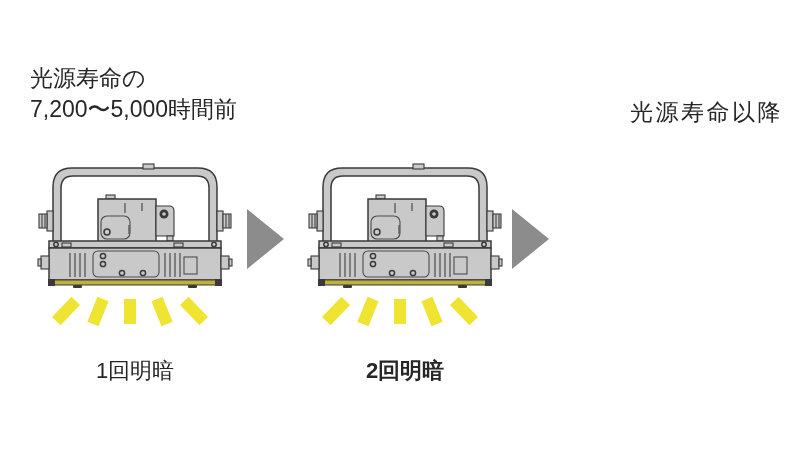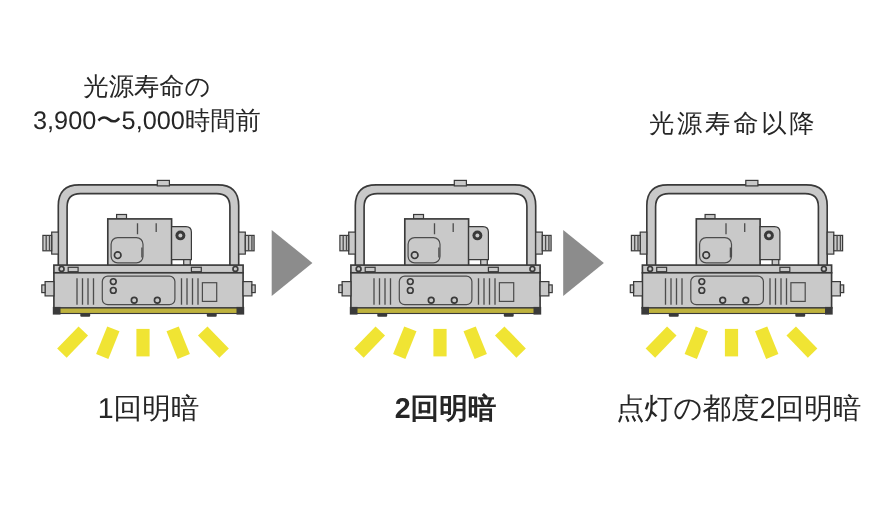--- a/index.html
+++ b/index.html
@@ -37,21 +37,21 @@
   }
   .r1{left:35px;top:142px;height:28px;transform:rotate(44deg);}
   .r2{left:67px;top:143px;height:27px;transform:rotate(22deg);}
   .r3{left:99px;}
   .r4{left:131px;top:143px;height:27px;transform:rotate(-22deg);}
   .r5{left:163px;top:142px;height:28px;transform:rotate(-44deg);}
   .caption{
     position:absolute;
     top:202px;left:0;right:0;
     text-align:center;
-    font-size:26px;line-height:28px;
+    font-size:22px;line-height:28px;
     white-space:nowrap;
     color:var(--text,#262626);
   }
   .arrow{
     position:absolute;
     top:209px;
     width:0;height:0;
     border-top:30px solid transparent;
     border-bottom:30px solid transparent;
     border-left:37px solid var(--arrow_gray,#8c8c8c);
@@ -138,25 +138,25 @@
       <rect class="dk" x="23" y="124" width="7" height="7"></rect>
       <rect class="dk" x="190" y="124" width="7" height="7"></rect>
       <rect class="dk" x="48" y="130" width="9" height="3" rx="1"></rect>
       <rect class="dk" x="163" y="130" width="9" height="3" rx="1"></rect>
     </g>
   </symbol>
 </svg>
 
 <div class="canvas">
 
-  <div class="stage-header two-line" style="left:30px;top:63px;text-align:center;">
+  <div class="stage-header two-line" style="left:30px;top:63px;">
     <span>光源寿命の</span>
-    <span>3,900〜5,000時間前</span>
+    <span>7,200〜5,000時間前</span>
   </div>
-  <div class="stage-header spaced" style="left:590px;top:97px;">光源寿命以降</div>
+  <div class="stage-header spaced" style="left:630px;top:97px;">光源寿命以降</div>
 
   <div class="unit" style="left:25px;">
     <svg class="lamp" viewBox="0 0 220 140" xmlns="http://www.w3.org/2000/svg" xmlns:xlink="http://www.w3.org/1999/xlink">
       <use href="#floodlight" xlink:href="#floodlight"></use>
     </svg>
     <div>
       <span class="ray r1"></span>
       <span class="ray r2"></span>
       <span class="ray r3"></span>
       <span class="ray r4"></span>
@@ -176,27 +176,14 @@
       <span class="ray r2"></span>
       <span class="ray r3"></span>
       <span class="ray r4"></span>
       <span class="ray r5"></span>
     </div>
     <div class="caption">2回明暗</div>
   </div>
 
   <div class="arrow" style="left:512px;"></div>
 
-  <div class="unit" style="left:560px;">
-    <svg class="lamp" viewBox="0 0 220 140" xmlns="http://www.w3.org/2000/svg" xmlns:xlink="http://www.w3.org/1999/xlink">
-      <use href="#floodlight" xlink:href="#floodlight"></use>
-    </svg>
-    <div>
-      <span class="ray r1"></span>
-      <span class="ray r2"></span>
-      <span class="ray r3"></span>
-      <span class="ray r4"></span>
-      <span class="ray r5"></span>
-    </div>
-    <div class="caption">点灯の都度2回明暗</div>
-  </div>
 
 </div>
 
 </body></html>

